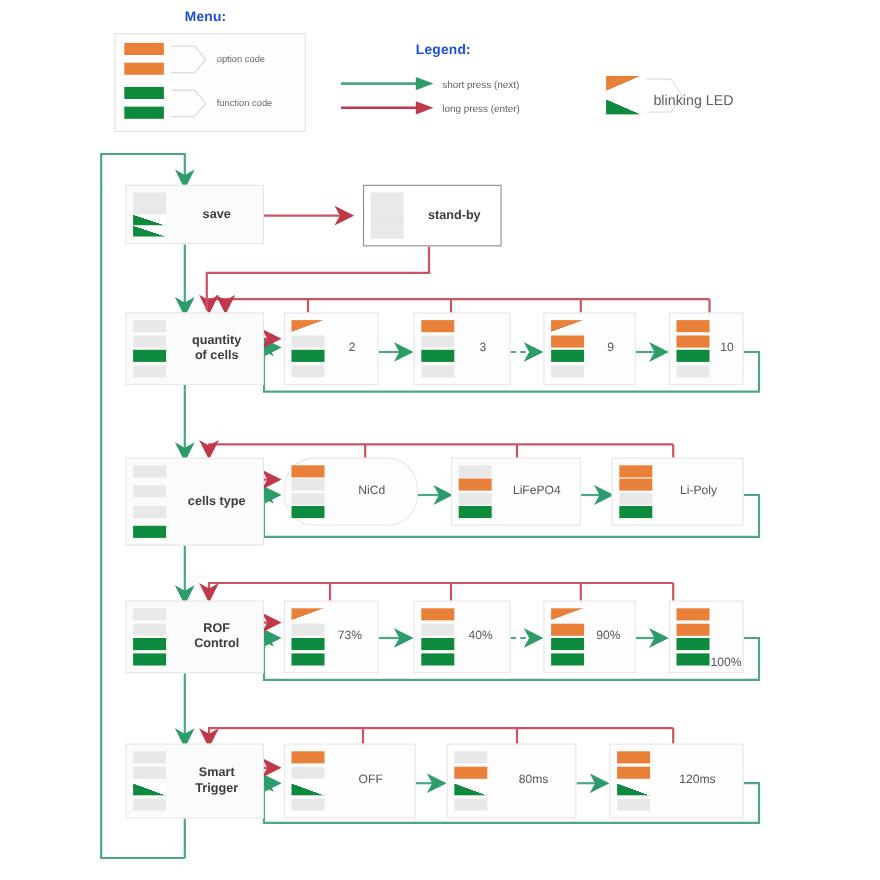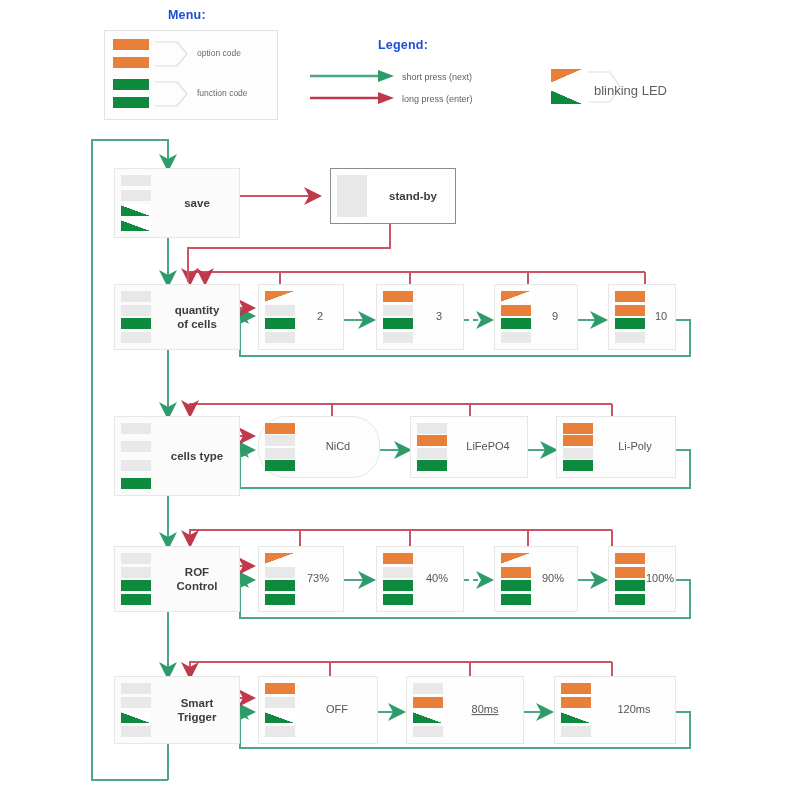--- a/index.html
+++ b/index.html
@@ -181,21 +181,21 @@
   </g>
   <g stroke="#cb5464" stroke-width="2" fill="none">
     <path d="M330,680 L330,662 L612,662"></path>
     <path d="M470,680 L470,662"></path>
     <path d="M612,680 L612,662"></path>
     <path d="M330,662 L190,662 L190,676" marker-end="url(#rArrow)"></path>
     <path d="M218,698 L252,698" marker-end="url(#rArrow)"></path>
   </g>
 </svg>
 
-<div class="node" style="left:114px;top:168px;width:126px;height:70px;">
+<div class="node" style="left:114px;top:168px;width:126px;height:54px;">
   <div class="leds">
     <div class="led gray"></div>
       <div class="led gray"></div>
     <div class="led blink-green"></div>
       <div class="led blink-green"></div>
   </div>
   <div class="node-label bold" style="left:40px;">save</div>
 </div>
 
 <div class="node standby" style="left:330px;top:168px;width:126px;height:56px;">
@@ -340,21 +340,21 @@
   <div class="node-label val" style="left:34px;">90%</div>
 </div>
 
 <div class="node plain" style="left:608px;top:546px;width:68px;height:66px;">
   <div class="leds">
     <div class="led orange"></div>
       <div class="led orange"></div>
     <div class="led green"></div>
       <div class="led green"></div>
   </div>
-  <div class="node-label val" style="left:36px;">100%</div>
+  <div class="node-label val" style="left:36px;margin-top:24px;">100%</div>
 </div>
 
 <div class="node" style="left:114px;top:676px;width:126px;height:68px;">
   <div class="leds">
     <div class="led gray"></div>
       <div class="led gray"></div>
     <div class="led blink-green"></div>
       <div class="led gray"></div>
   </div>
   <div class="node-label bold" style="left:40px;white-space:pre-line;">Smart
@@ -371,21 +371,21 @@
   <div class="node-label val" style="left:38px;">OFF</div>
 </div>
 
 <div class="node plain" style="left:406px;top:676px;width:118px;height:68px;">
   <div class="leds">
     <div class="led gray"></div>
       <div class="led orange"></div>
     <div class="led blink-green"></div>
       <div class="led gray"></div>
   </div>
-  <div class="node-label val" style="left:40px;text-decoration:underline;">80ms</div>
+  <div class="node-label val" style="left:40px;">80ms</div>
 </div>
 
 <div class="node plain" style="left:554px;top:676px;width:122px;height:68px;">
   <div class="leds">
     <div class="led orange"></div>
       <div class="led orange"></div>
     <div class="led blink-green"></div>
       <div class="led gray"></div>
   </div>
   <div class="node-label val" style="left:38px;">120ms</div>

